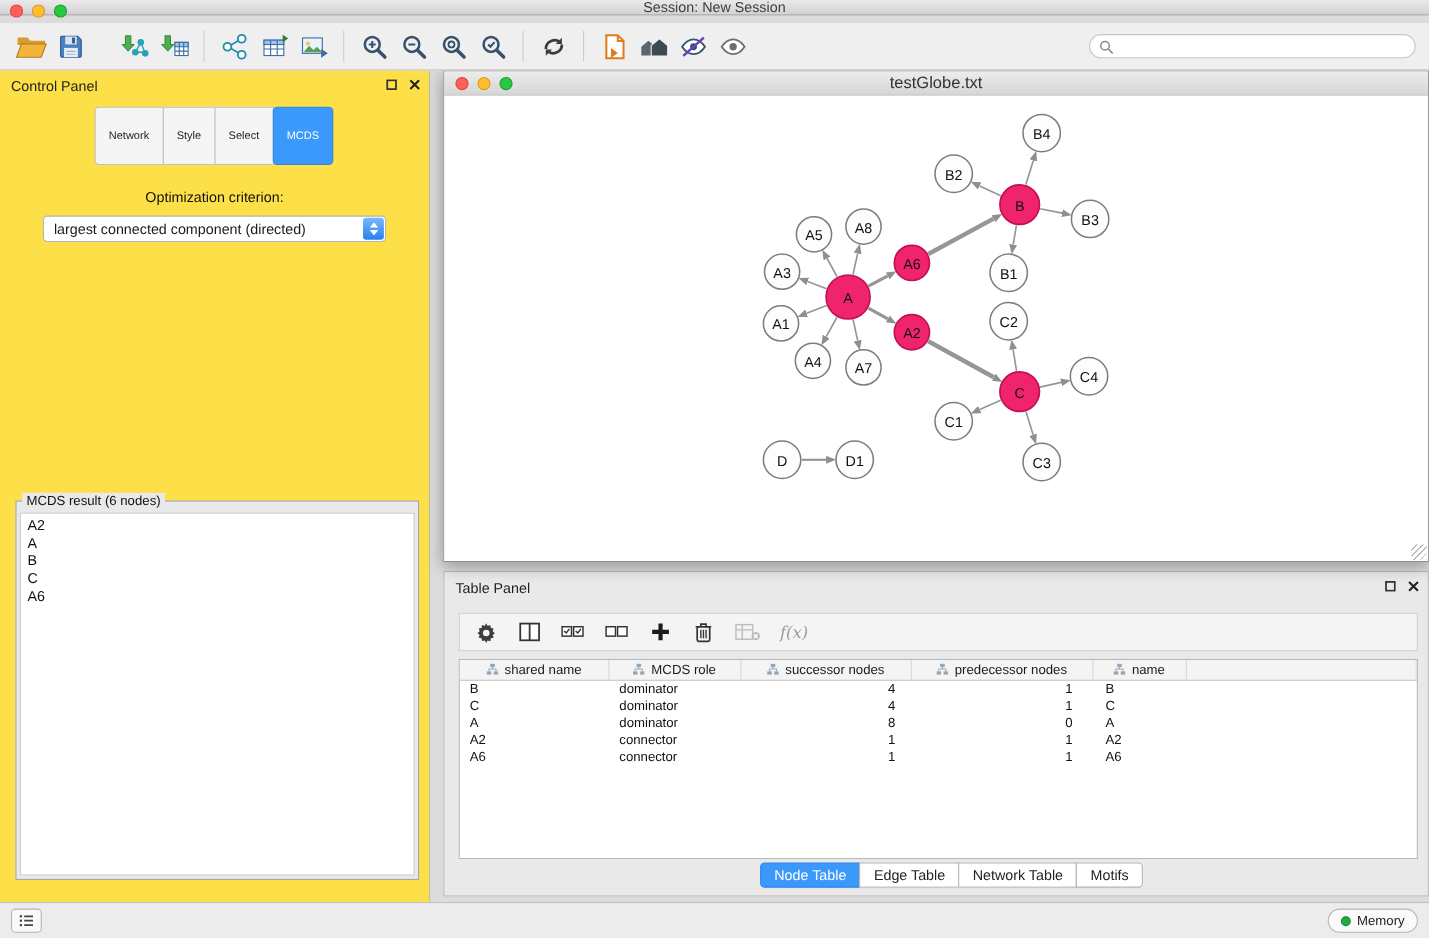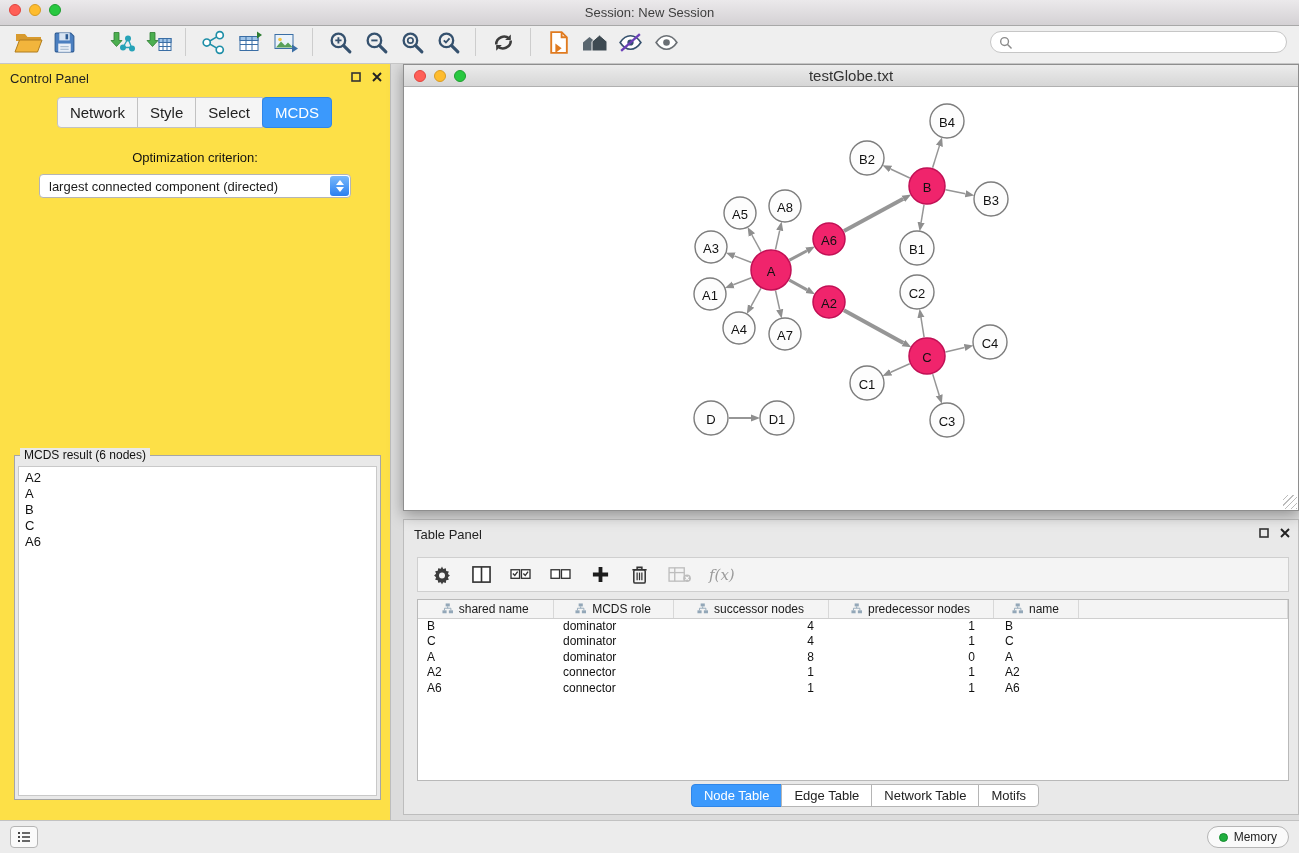--- a/index.html
+++ b/index.html
@@ -1,20 +1,20 @@
 <!DOCTYPE html>
 <html><head>
 <meta charset="utf-8">
 <style>
   *{margin:0;padding:0;box-sizing:border-box;}
   html,body{width:1299px;height:853px;}
   body{font-family:"Liberation Sans",sans-serif;font-size:13px;color:#1a1a1a;background:#dcdcdc;overflow:hidden;position:relative;}
 
   
-  .titlebar{position:absolute;top:0;left:0;right:0;height:26px;background:linear-gradient(#ebe9eb,#d4d1d4);border-bottom:1px solid #a8a8a8;display:flex;align-items:center;justify-content:center;z-index:30;}
+  .titlebar{position:absolute;top:0;left:0;right:0;height:14px;background:linear-gradient(#ebe9eb,#d4d1d4);border-bottom:1px solid #a8a8a8;display:flex;align-items:center;justify-content:center;z-index:30;}
   .traffic{position:absolute;left:9px;top:4px;display:flex;gap:8px;}
   .tl{width:12px;height:12px;border-radius:50%;}
   .tl.red{background:#ff5f57;border:1px solid #e0443e;}
   .tl.yellow{background:#febc2e;border:1px solid #d89c23;}
   .tl.green{background:#28c840;border:1px solid #1e9e30;}
   .titlebar .title{font-size:13px;color:#3e3e3e;}
 
   
   .toolbar{position:absolute;top:21px;left:0;right:0;height:43px;background:#efefef;border-bottom:1px solid #c6c6c6;display:flex;align-items:center;padding:0 10px;z-index:25;}
   .tb-btn{width:36px;height:36px;display:flex;align-items:center;justify-content:center;border-radius:4px;}
@@ -22,21 +22,21 @@
   .tb-gap{width:22px;}
   .search-wrap{margin-left:auto;margin-right:2px;width:297px;height:22px;border:1px solid #c6c6c6;border-radius:12px;background:#fff;display:flex;align-items:center;padding:0 8px;gap:5px;}
   .search-wrap input{border:none;outline:none;flex:1;font-size:12px;font-family:inherit;background:transparent;color:#333;}
 
   
   .control-panel{position:absolute;left:0;top:64px;width:391px;height:756px;background:#fde047;border-right:1px solid #bdbdbd;z-index:5;}
   .panel-head{position:relative;height:26px;padding:7px 10px 0;}
   .panel-title{font-size:13px;color:#222;}
   .panel-controls{position:absolute;right:8px;top:8px;display:flex;gap:11px;align-items:center;}
   .cp-tabs{display:flex;justify-content:center;margin-top:7px;}
-  .cp-tab{padding:6px 12px;font-size:15px;background:#f5f5f5;border:1px solid #c2c2c2;margin-left:-1px;color:#222;}
+  .cp-tab{padding:20px 12px;font-size:10px;background:#f5f5f5;border:1px solid #c2c2c2;margin-left:-1px;color:#222;}
   .cp-tab:first-child{border-radius:4px 0 0 4px;}
   .cp-tab:last-child{border-radius:0 4px 4px 0;}
   .cp-tab.selected{background:#3b99fc;color:#fff;border-color:#2f86e8;border-radius:4px;}
   .opt-label{text-align:center;margin-top:22px;font-size:13px;color:#111;}
   .dropdown{margin:9px auto 0;width:312px;height:24px;background:#fff;border:1px solid #b5b5b5;border-radius:4px;display:flex;align-items:center;position:relative;padding-left:9px;font-size:13px;}
   .dd-stepper{position:absolute;right:1px;top:1px;bottom:1px;width:19px;background:linear-gradient(#79b9fb,#2a7ff0);border-radius:3px;display:flex;flex-direction:column;align-items:center;justify-content:center;gap:2px;}
   .btn-row{display:flex;justify-content:center;gap:14px;margin-top:13px;}
   .push-btn{padding:3px 15px;background:#fff;border:1px solid #b0b0b0;border-radius:4px;font-size:13px;color:#111;}
   .result-box{position:absolute;left:14px;right:9px;top:391px;bottom:20px;border:1px solid #a6a6a6;background:#e9e9e9;}
   .result-title{position:absolute;top:-8px;left:5px;background:#e9e9e9;padding:0 4px;font-size:12px;color:#111;}

